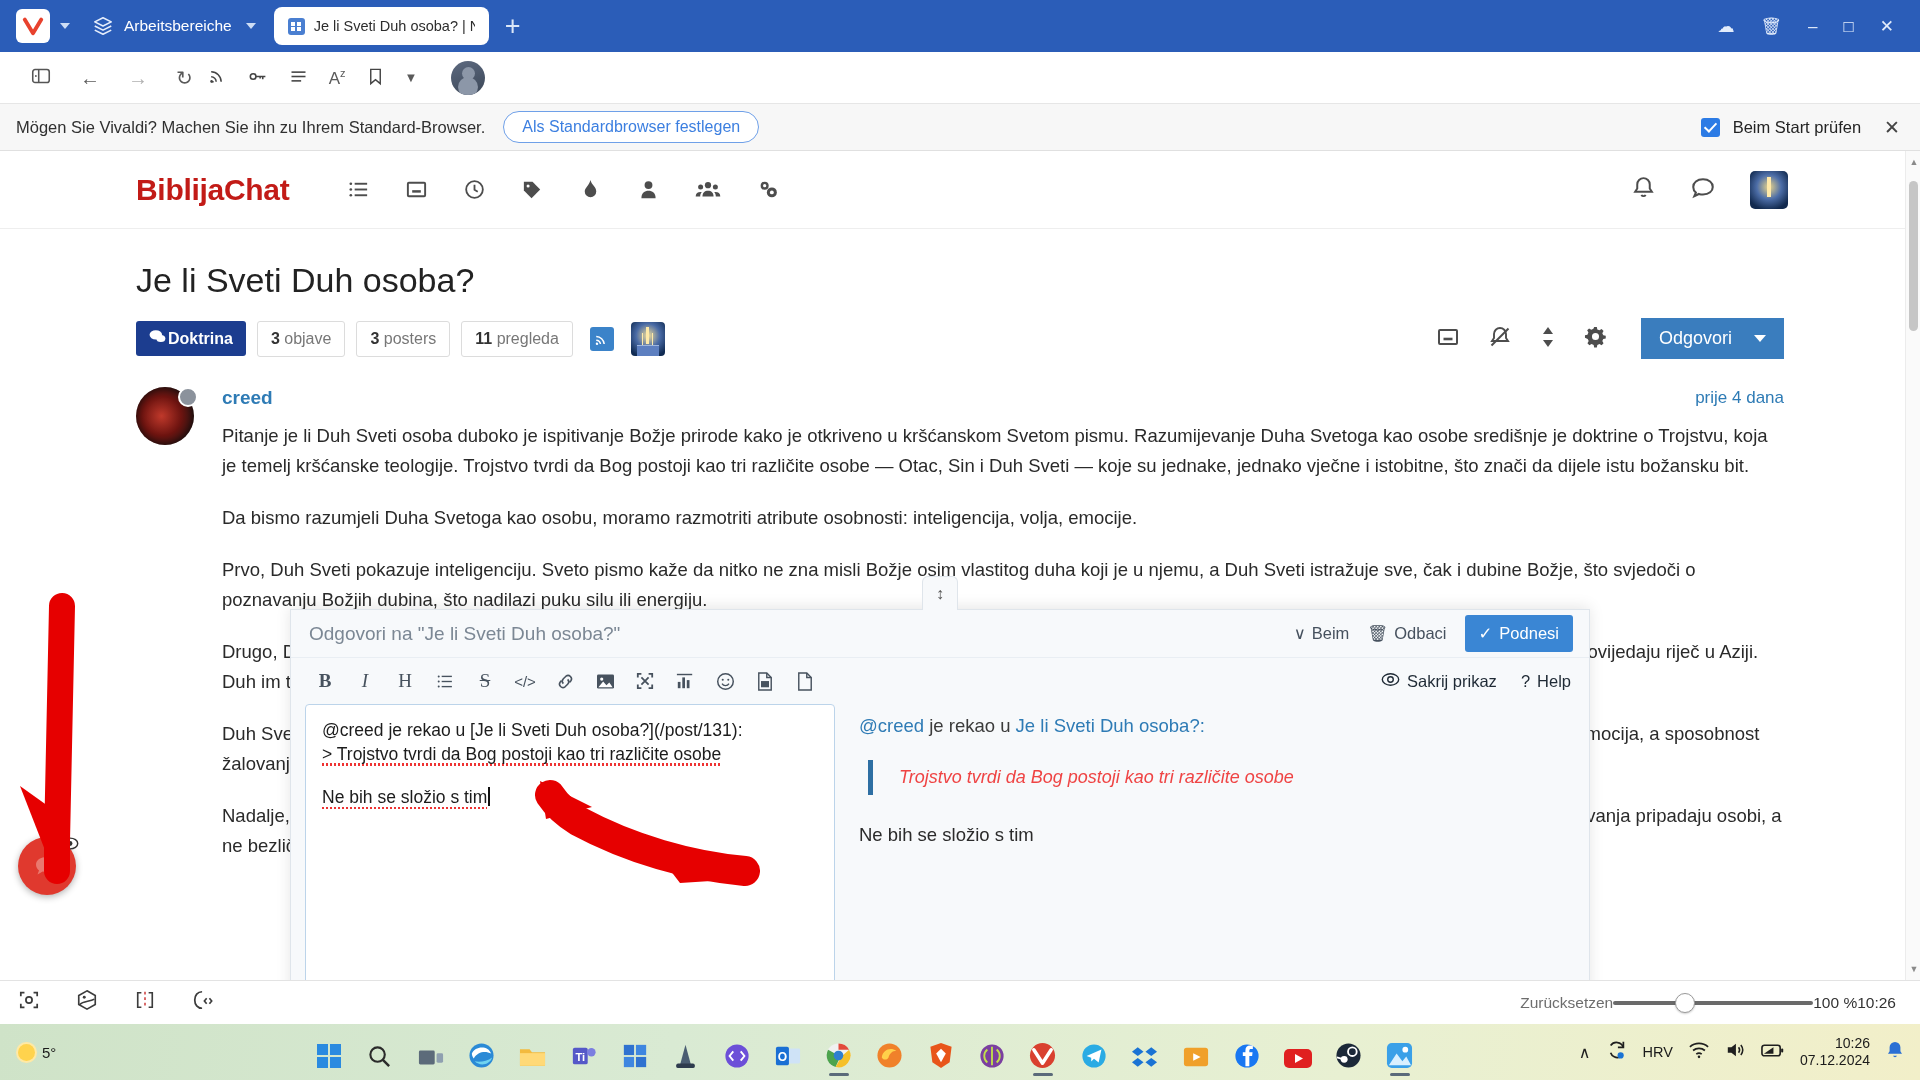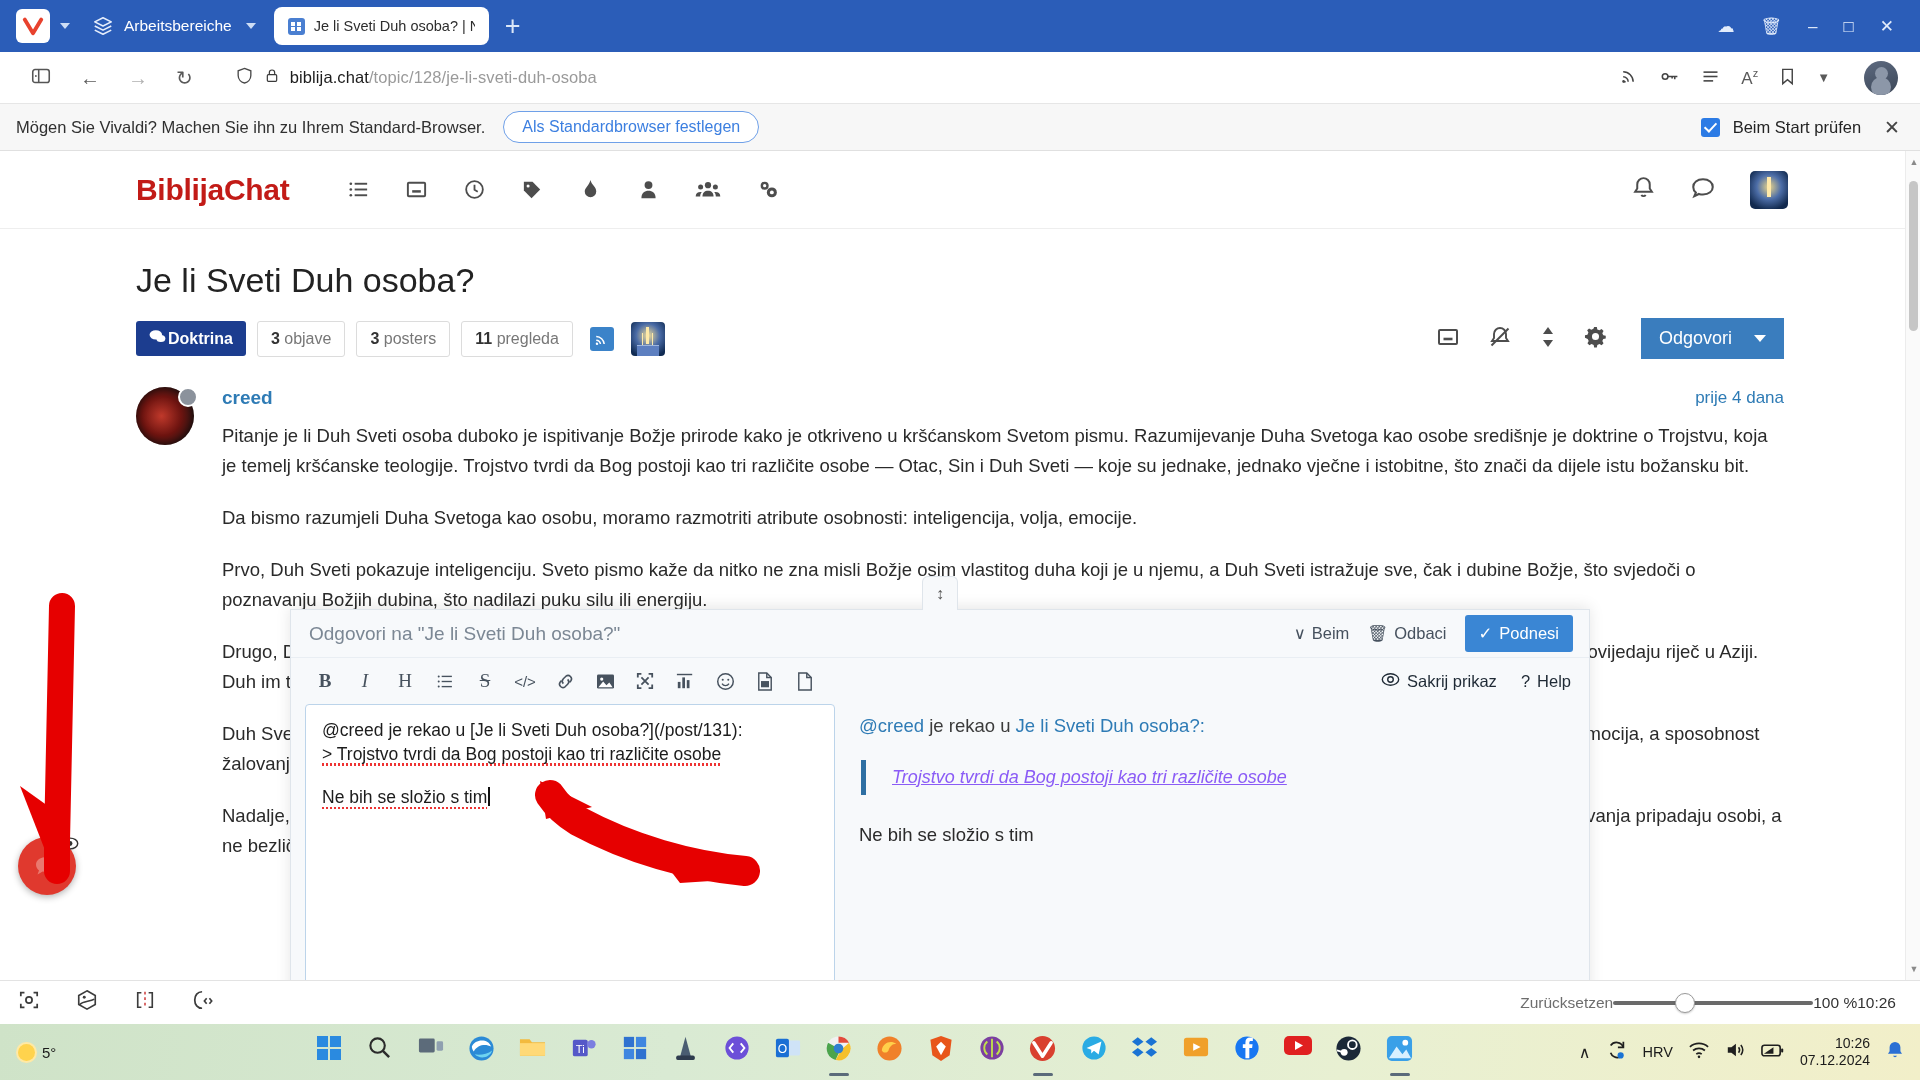--- a/index.html
+++ b/index.html
@@ -237,22 +237,22 @@
     display: inline-block; width: 1.5px; height: 19px; background: #111;
     vertical-align: -3px; margin-left: 1px;
   }
   .preview-pane {
     flex: 1; padding: 8px 6px; font-size: 18.5px; color: #2b2b2b; line-height: 1.5;
     overflow: hidden;
   }
   .preview-quote-head { color: #2e7bb5; margin-bottom: 20px; }
   .preview-quote-head .plain { color: #3b3b3b; }
   .blockquote {
-    border-left: 5px solid #2e6fa3; padding: 4px 0 4px 26px; margin: 4px 0 26px 2px;
-    font-style: italic; color: #8b5cf6; font-size: 18px; text-decoration: underline;
+    border-left: 5px solid #2e6fa3; padding: 4px 0 4px 26px; margin: 4px 0 26px 9px;
+    font-style: italic; color: #ef4444; font-size: 18px;
   }
 
   
   .annot { position: absolute; z-index: 40; pointer-events: none; }
 
   
   .topic-progress {
     position: absolute; right: 30px; bottom: 52px; z-index: 25;
     background: #fff; border: 1px solid #e2e2e2; border-radius: 4px;
     display: flex; align-items: center; gap: 16px; padding: 10px 16px;
@@ -298,22 +298,22 @@
     display: flex; align-items: center;
   }
   .weather {
     display: flex; align-items: center; gap: 7px; padding-left: 18px; width: 150px;
   }
   .sun { width: 17px; height: 17px; border-radius: 50%; background: #ffd34d; box-shadow: 0 0 0 2px #ffe9a5; }
   .weather-txt { font-size: 15px; color: #1b1b1b; }
   .tb-apps { display: flex; align-items: center; gap: 17px; margin: 0 auto; }
   .app {
     width: 34px; height: 34px; border-radius: 7px; position: relative;
-    display: flex; align-items: flex-start; justify-content: center;
-    font-size: 14px; color: #fff; font-weight: normal;
+    display: flex; align-items: flex-end; justify-content: center;
+    font-size: 14px; color: #fff; font-weight: bold;
   }
   .app.active::after {
     content: ""; position: absolute; bottom: -7px; left: 50%; transform: translateX(-50%);
     width: 20px; height: 3px; border-radius: 2px; background: #5a6a7a;
   }
   .tb-right { display: flex; align-items: center; gap: 16px; padding-right: 16px; }
   .tr-ico { color: #1f1f1f; font-size: 16px; }
   .tb-clock { font-size: 14px; color: #1b1b1b; text-align: right; line-height: 1.25; }
   .tb-lang { font-size: 14.5px; color: #1b1b1b; }
 </style>
@@ -362,34 +362,20 @@
       <svg width="22" height="22" viewBox="0 0 24 24">
           <rect x="3" y="5" width="18" height="14" rx="2.5" fill="none" stroke="#555" stroke-width="1.7"></rect>
           <line x1="9.5" y1="5" x2="9.5" y2="19" stroke="#555" stroke-width="1.7"></line>
           <circle cx="6.4" cy="12" r="1" fill="#555"></circle>
         </svg>
     </span>
     <span class="nav-ico">←</span>
     <span class="nav-ico" style="color:#b0b0b0">→</span>
     <span class="nav-ico">↻</span>
 
-    <div class="urlbox">
-      <span>
-        <svg width="19" height="19" viewBox="0 0 24 24">
-            <path d="M12 3 L20 6 V12 C20 17 16 20.5 12 21.5 C8 20.5 4 17 4 12 V6 Z" fill="none" stroke="#4a4a4a" stroke-width="1.7"></path>
-          </svg>
-      </span>
-      <span>
-        <svg width="16" height="16" viewBox="0 0 24 24">
-            <rect x="5" y="10" width="14" height="10" rx="1.5" fill="none" stroke="#3a3a3a" stroke-width="1.8"></rect>
-            <path d="M8 10 V7 a4 4 0 0 1 8 0 v3" fill="none" stroke="#3a3a3a" stroke-width="1.8"></path>
-          </svg>
-      </span>
-      <span class="url-text"><b>biblija.chat</b><span>/topic/128/je-li-sveti-duh-osoba</span></span>
-    </div>
 
     <div class="addr-right">
       <span class="nav-ico" style="margin:0">
         <svg width="20" height="20" viewBox="0 0 24 24">
             <path d="M5 19 h3 M5 13 a6 6 0 0 1 6 6" fill="none" stroke="#444" stroke-width="1.8"></path>
             <path d="M5 7 a12 12 0 0 1 12 12" fill="none" stroke="#444" stroke-width="1.8"></path>
             <circle cx="5.5" cy="18.5" r="1.6" fill="#444"></circle>
           </svg>
       </span>
       <span class="nav-ico" style="margin:0">

